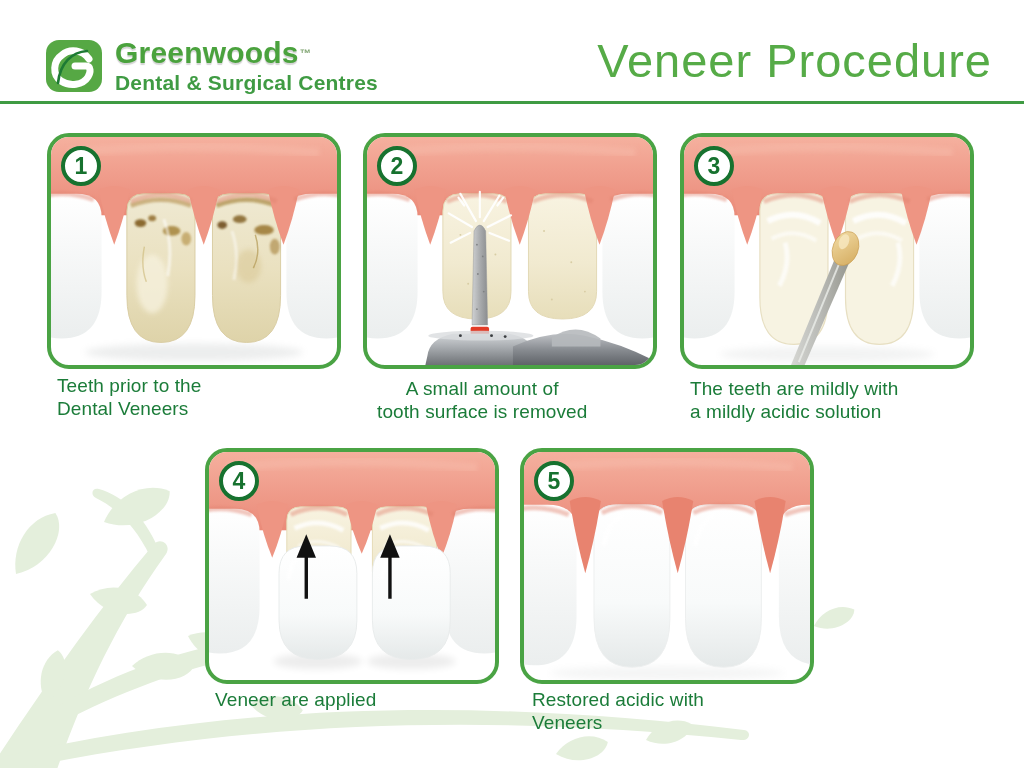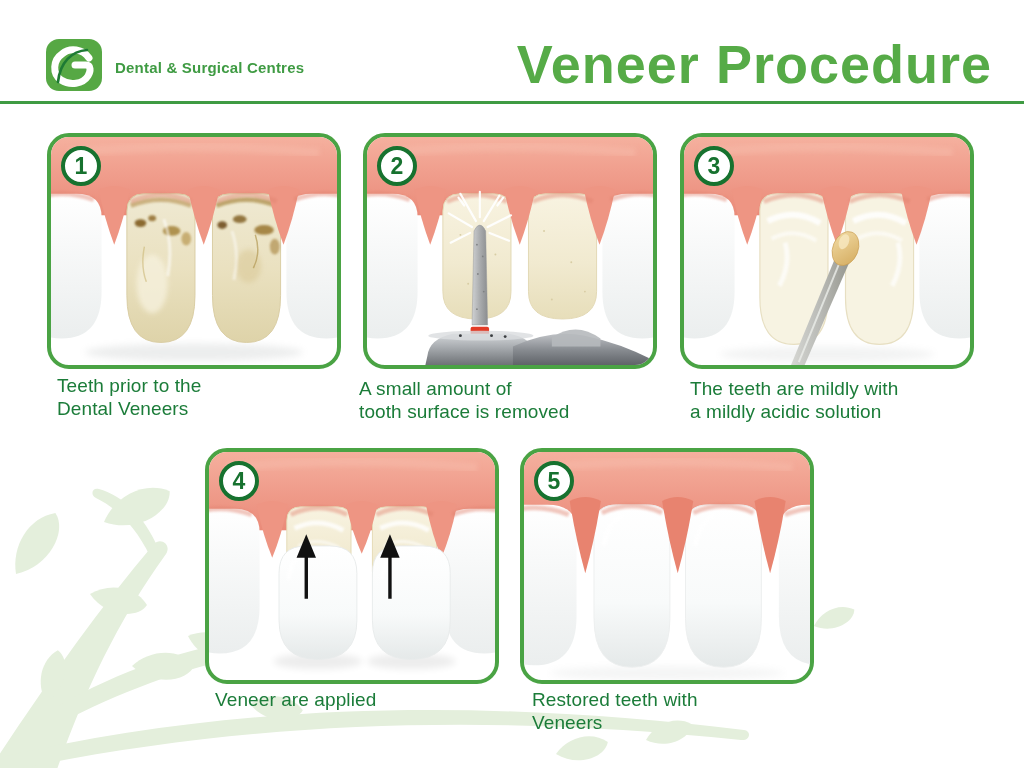--- a/index.html
+++ b/index.html
@@ -9,44 +9,44 @@
   }
   
   .decor{position:absolute;inset:0;z-index:0;pointer-events:none;}
   
   .header{position:absolute;left:45px;top:38px;display:flex;align-items:center;gap:12px;z-index:2;}
   .logo-icon{width:58px;height:54px;display:block;}
   .brand-line{display:flex;flex-direction:column;line-height:1;}
   .brand{font-size:30px;font-weight:700;color:#4aa23d;letter-spacing:.2px;
          text-shadow:0 2px 1px rgba(130,130,130,.35);}
   .tm{font-size:11px;vertical-align:super;color:#7aa06b;font-weight:700;margin-left:1px;}
-  .tagline{font-size:15px;font-weight:700;color:#3f9b43;margin-top:4px;letter-spacing:.2px;}
+  .tagline{font-size:21px;font-weight:700;color:#3f9b43;margin-top:4px;letter-spacing:.2px;}
   .page-title{
     position:absolute;right:32px;top:33px;z-index:2;
-    font-size:54px;font-weight:700;color:#56ab47;letter-spacing:1px;
+    font-size:47px;font-weight:400;color:#56ab47;letter-spacing:1px;
   }
   .divider{position:absolute;left:0;top:101px;width:1024px;height:3px;background:#3f9b43;z-index:2;}
   
   .panel{
     position:absolute;width:294px;height:236px;box-sizing:border-box;
     border:4px solid #4aa344;border-radius:22px;background:#fff;overflow:hidden;z-index:1;
   }
   .panel svg.illu{position:absolute;inset:0;width:100%;height:100%;}
   .badge{
     position:absolute;left:10px;top:9px;width:40px;height:40px;box-sizing:border-box;
     border:4px solid #17722f;border-radius:50%;background:#fff;color:#17722f;
     display:flex;align-items:center;justify-content:center;
     font-size:23px;font-weight:700;z-index:3;
   }
   .caption{
     position:absolute;z-index:1;color:#1b7c39;font-size:19px;line-height:1.22;
     font-weight:500;white-space:pre-line;letter-spacing:.1px;
   }
   #panel-1{left:47px;top:133px;}  #cap-1{left:57px;top:374px;}
-  #panel-2{left:363px;top:133px;} #cap-2{left:359px;top:377px;}
+  #panel-2{left:363px;top:133px;} #cap-2{left:377px;top:377px;text-align:center;}
   #panel-3{left:680px;top:133px;} #cap-3{left:690px;top:377px;}
   #panel-4{left:205px;top:448px;} #cap-4{left:215px;top:688px;}
   #panel-5{left:520px;top:448px;} #cap-5{left:532px;top:688px;}
 </style>
 </head>
 <body>
 
 <svg width="0" height="0" style="position:absolute" aria-hidden="true">
   <defs>
     <linearGradient id="gumG" x1="0" y1="0" x2="0" y2="1">
@@ -135,20 +135,23 @@
   </g>
 </svg>
 
 <div class="header">
   <svg class="logo-icon" viewBox="0 0 58 54">
     <rect x="1" y="1" width="56" height="52" rx="13" fill="#56a844"></rect>
     <path d="M44,20 C38,11 25,9 17,16 C8,22 7,36 16,42 C25,48 38,46 43,38 C46,33 46,27 41,27 L30,27" stroke="#ffffff" stroke-width="7" fill="none" stroke-linecap="round"></path>
     <path d="M42,12 C27,13 15,24 13,44" stroke="#1d7a34" stroke-width="2.6" fill="none" stroke-linecap="round"></path>
   </svg>
   <div class="brand-line">
+    <div>
+      <span class="brand">Greenwoods</span><span class="tm">™</span>
+    </div>
     <div class="tagline">Dental &amp; Surgical Centres</div>
   </div>
 </div>
 
 <div class="page-title">Veneer Procedure</div>
 <div class="divider"></div>
 
 <div class="panel" id="panel-1">
   <svg class="illu" viewBox="0 0 294 233" preserveAspectRatio="none">
     <rect x="0" y="0" width="294" height="80" fill="url(#gumG)"></rect>
@@ -363,14 +366,14 @@
       <path d="M-24,64 Q10,50 46,64"></path>
         <path d="M80,62 Q111,48 142,62"></path>
       <path d="M174,62 Q205,48 236,62"></path>
         <path d="M268,64 Q304,50 340,64"></path>
     </g>
   </svg>
   <div class="badge">
       <span>5</span>
     </div>
 </div>
-<div class="caption" id="cap-5">Restored teeth with
+<div class="caption" id="cap-5">Restored acidic with
 Veneers</div>
 
 </body></html>

